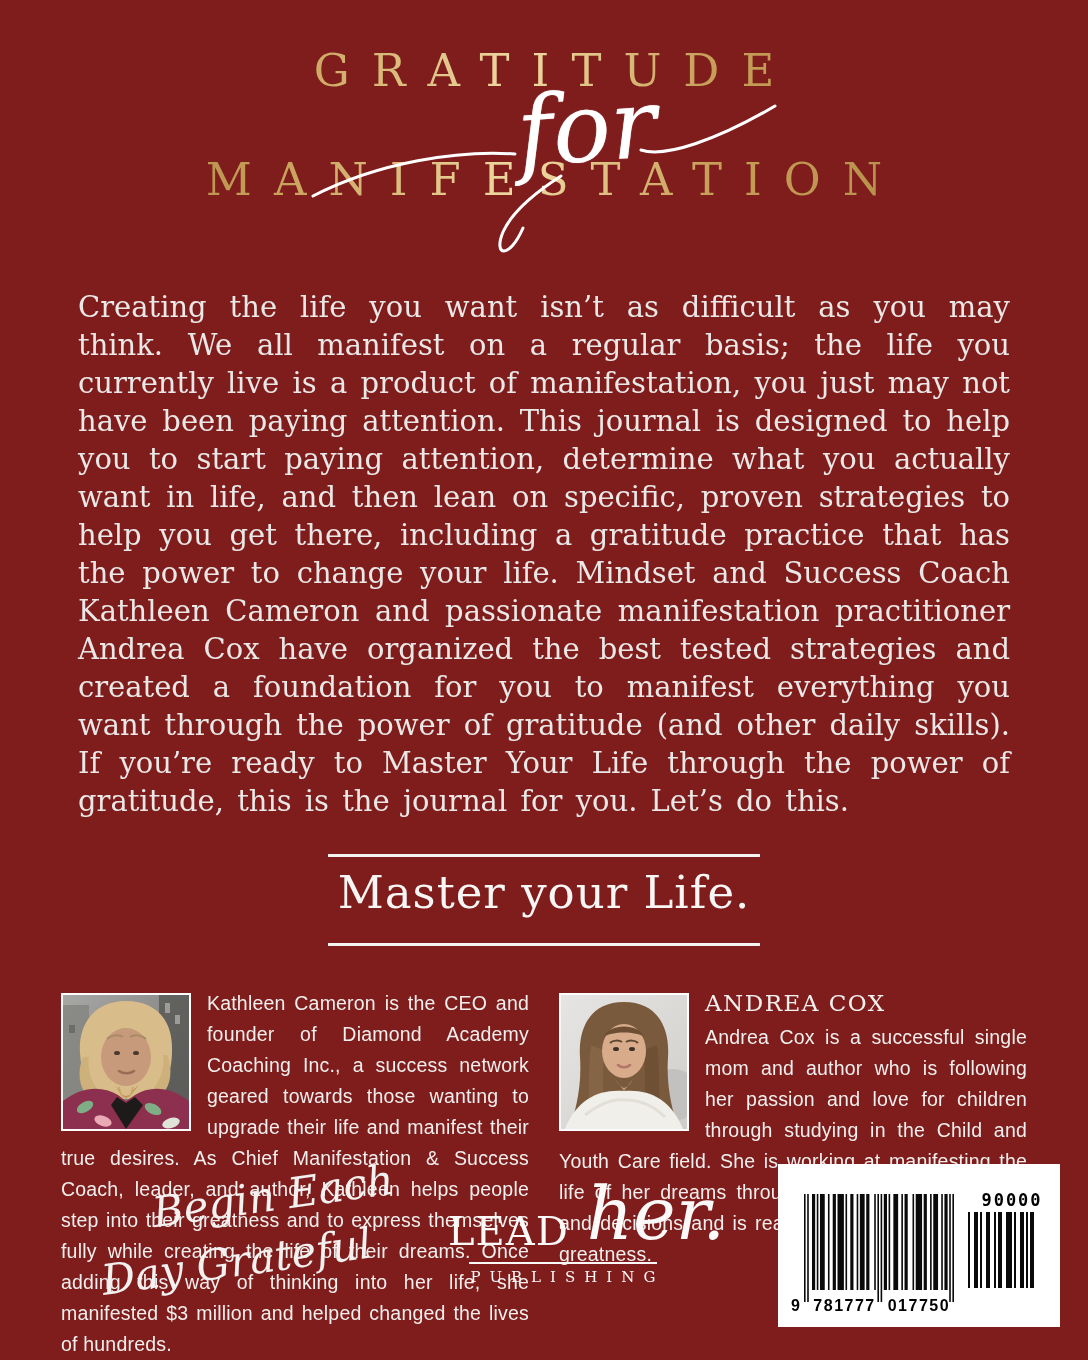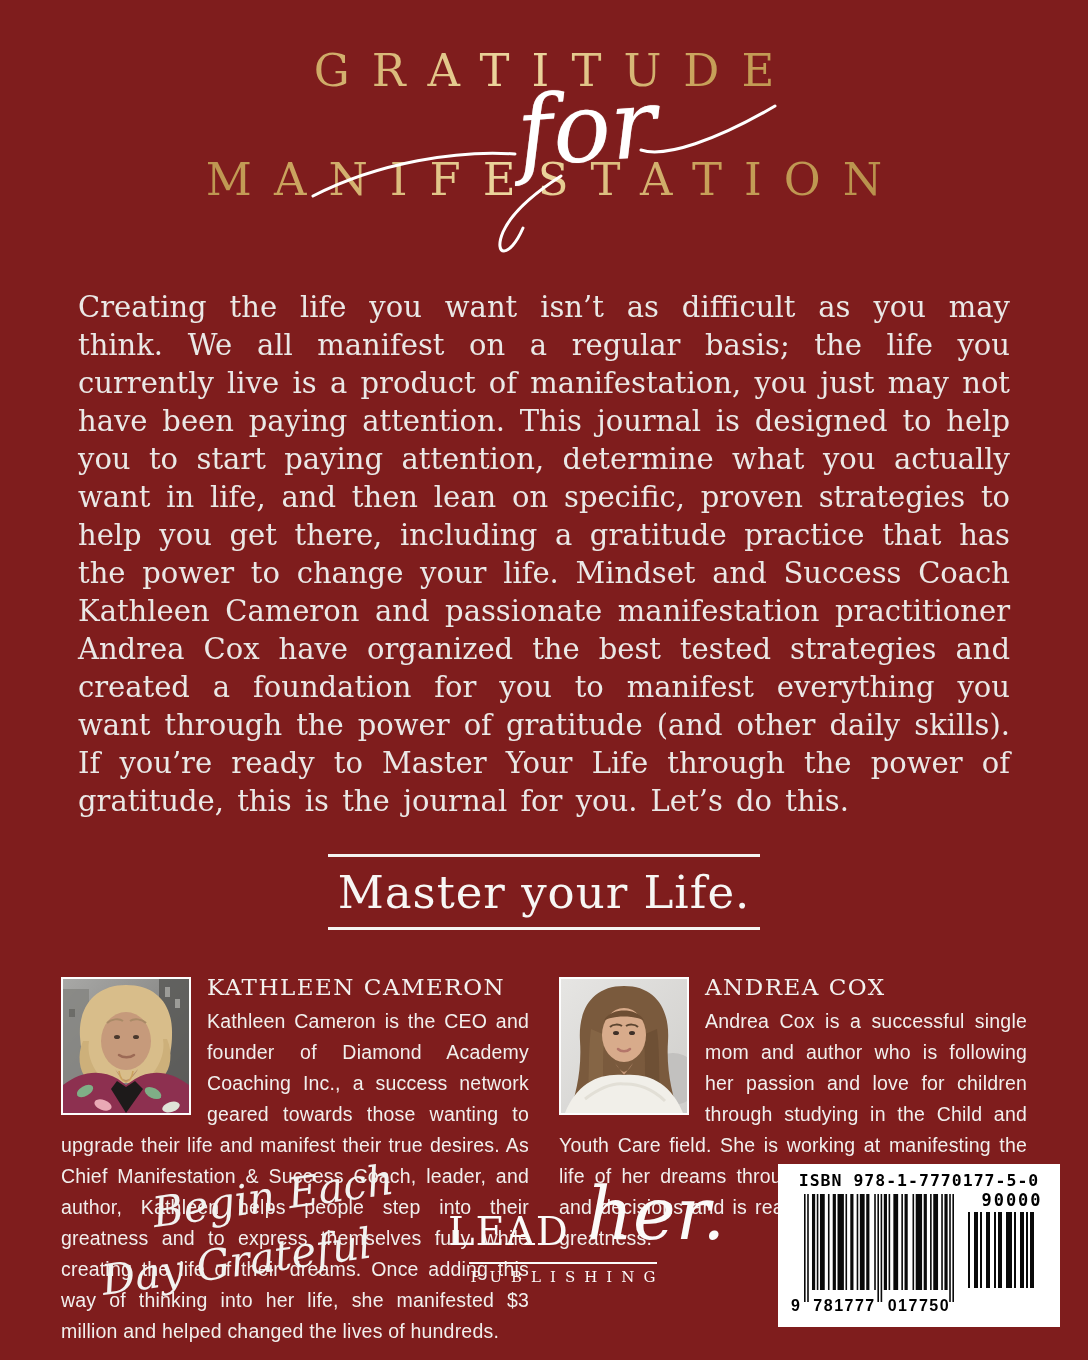--- a/index.html
+++ b/index.html
@@ -41,21 +41,21 @@
   .intro{
     width:932px;margin:14px auto 0;
     font-size:29px;line-height:38px;
     text-align:justify;word-spacing:4px;
     color:#eae8e6;
   }
   
   .tagline-wrap{
     width:432px;margin:34px auto 0;
     border-top:3px solid #f5f4f2;border-bottom:3px solid #f5f4f2;
-    padding:9px 0 8px;text-align:center;
+    padding:9px 0 24px;text-align:center;
   }
   .tagline{font-size:45px;color:#f7f6f4;letter-spacing:1px;}
   
   .authors{display:flex;width:966px;margin:42px auto 0;gap:30px;}
   .author{flex:1;min-width:0;}
   .portrait{
     float:left;width:126px;height:134px;
     border:2px solid #fdfdfd;margin:5px 16px 4px 0;
     background:#777;
   }
@@ -169,21 +169,20 @@
           <path d="M52,90 L63,104 L75,90 C72,96 68,100 63,101 C58,100 55,95 52,90 Z" fill="#b2886c"></path>
           <path d="M0,134 L0,106 C18,92 38,90 55,100 L63,106 L72,100 C88,90 108,92 126,106 L126,134 Z" fill="#8d3050"></path>
           <ellipse cx="22" cy="112" rx="9" ry="5" fill="#7fae86" transform="rotate(-30 22 112)"></ellipse>
           <ellipse cx="40" cy="126" rx="9" ry="5" fill="#e9a9b5" transform="rotate(20 40 126)"></ellipse>
           <ellipse cx="90" cy="114" rx="9" ry="5" fill="#7fae86" transform="rotate(28 90 114)"></ellipse>
           <ellipse cx="108" cy="128" rx="9" ry="5" fill="#dfe3d8" transform="rotate(-18 108 128)"></ellipse>
           <path d="M48,110 L63,134 L80,110 L72,102 L63,108 L54,102 Z" fill="#1d1a1a"></path>
           <path d="M56,92 C58,106 68,106 70,92" stroke="#caa15d" stroke-width="1.6" fill="none"></path>
         </svg>
       </span>
-      <h3>KATHLEEN CAMERON</h3>
       <p class="bio">Kathleen Cameron is the CEO and founder of Diamond Academy Coaching Inc., a success network geared towards those wanting to upgrade their life and manifest their true desires. As Chief Manifestation &amp; Success Coach, leader, and author, Kathleen helps people step into their greatness and to express themselves fully while creating the life of their dreams. Once adding this way of thinking into her life, she manifested $3 million and helped changed the lives of hundreds.</p>
     </article>
 
     <article class="author">
       <span class="portrait">
         <svg width="126" height="134" viewBox="0 0 126 134">
           <defs>
             <linearGradient id="abg" x1="0" y1="0" x2="1" y2="1">
               <stop offset="0" stop-color="#e6e5e3"></stop>
                 <stop offset="1" stop-color="#cfcecb"></stop>
@@ -218,21 +217,20 @@
 
   <div class="publisher">
     <div class="pub-line">
       <span class="pub-lead">LEAD</span><span class="pub-her">her.</span>
     </div>
     <div class="pub-rule"></div>
     <div class="pub-publishing">PUBLISHING</div>
   </div>
 
   <div class="barcode">
-    <div class="bc-isbn">ISBN 978-1-7770177-5-0</div>
     <div class="bc-90000">90000</div>
     <svg id="bars-left" class="bc-left" width="150" height="112" style="overflow:visible">
         <rect x="0.00" y="0" width="1.60" height="108" fill="#0a0a0a"></rect>
         <rect x="3.19" y="0" width="1.60" height="108" fill="#0a0a0a"></rect>
         <rect x="7.98" y="0" width="3.19" height="96" fill="#0a0a0a"></rect>
         <rect x="12.77" y="0" width="1.60" height="96" fill="#0a0a0a"></rect>
         <rect x="15.96" y="0" width="4.79" height="96" fill="#0a0a0a"></rect>
         <rect x="23.94" y="0" width="1.60" height="96" fill="#0a0a0a"></rect>
         <rect x="28.72" y="0" width="3.19" height="96" fill="#0a0a0a"></rect>
         <rect x="33.51" y="0" width="6.38" height="96" fill="#0a0a0a"></rect>

